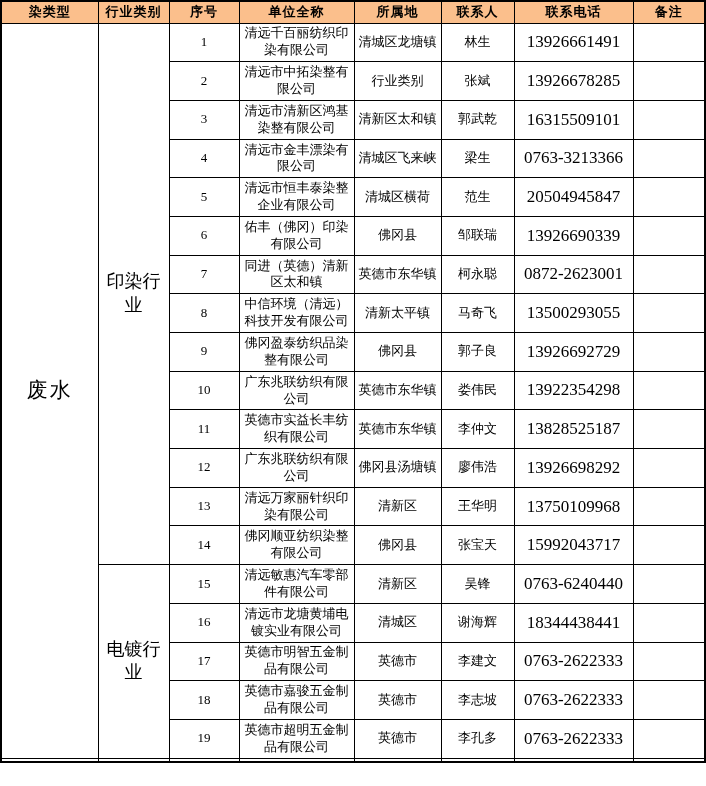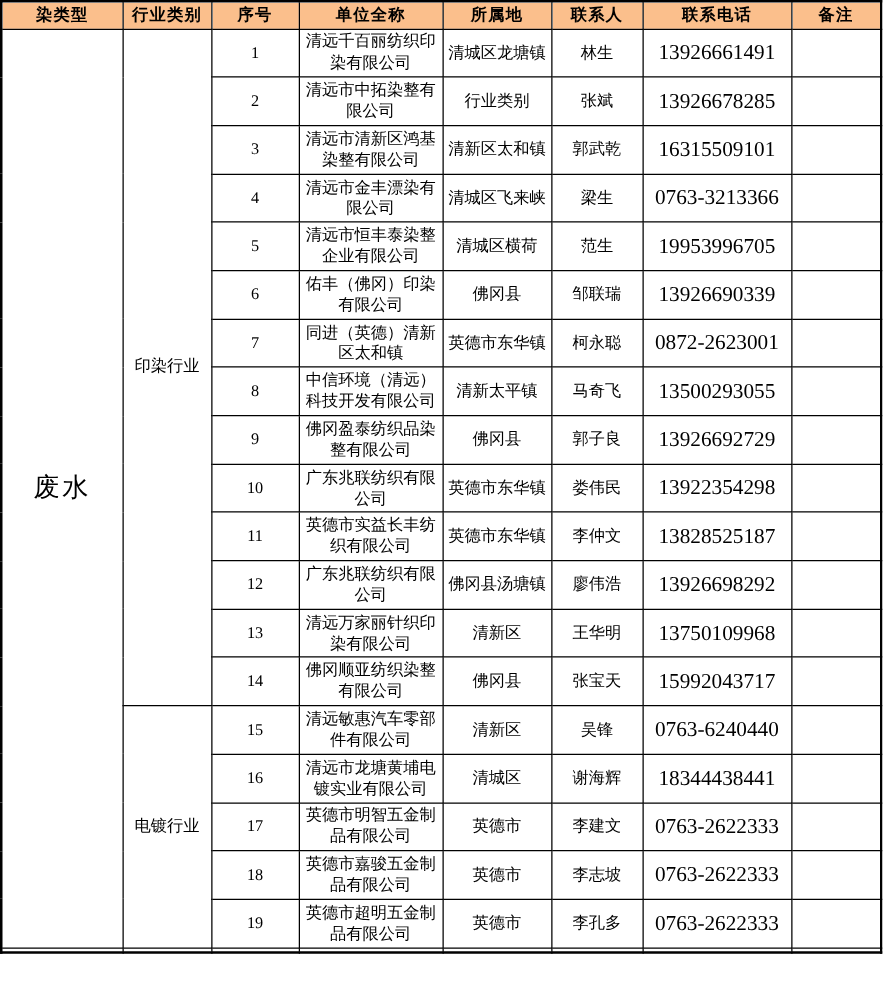--- a/index.html
+++ b/index.html
@@ -41,21 +41,21 @@
     font-size:13px;
     line-height:1.3;
     background:#ffffff;
   }
   td.dye-type{
     font-size:21px;
     letter-spacing:2px;
     margin-top:27px;
   }
   td.industry{
-    font-size:13px;
+    font-size:18px;
   }
   td.phone{
     font-size:17px;
   }
   tr.partial-row td{
     height:4px;
     font-size:0;
     line-height:0;
     padding:0;
   }
@@ -119,21 +119,21 @@
         <td>清城区飞来峡</td>
         <td>梁生</td>
         <td class="phone">0763-3213366</td>
         <td></td>
       </tr>
       <tr>
         <td>5</td>
         <td>清远市恒丰泰染整企业有限公司</td>
         <td>清城区横荷</td>
         <td>范生</td>
-        <td class="phone">19953996705</td>
+        <td class="phone">20504945847</td>
         <td></td>
       </tr>
       <tr>
         <td>6</td>
         <td>佑丰（佛冈）印染有限公司</td>
         <td>佛冈县</td>
         <td>邹联瑞</td>
         <td class="phone">13926690339</td>
         <td></td>
       </tr>

